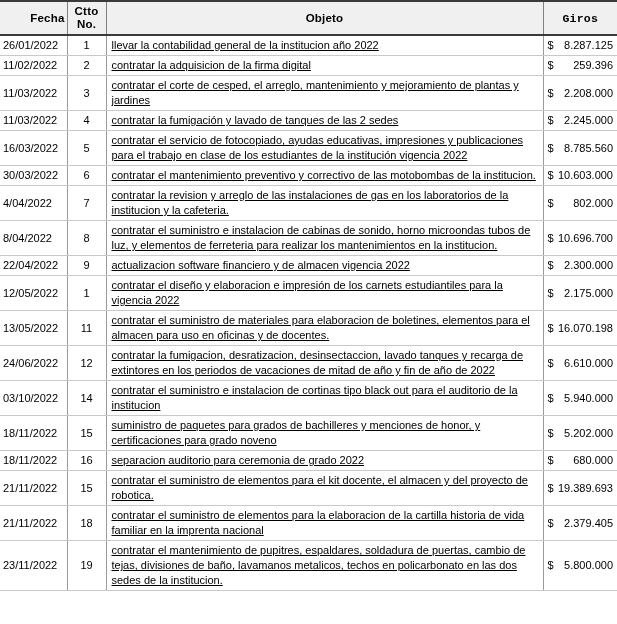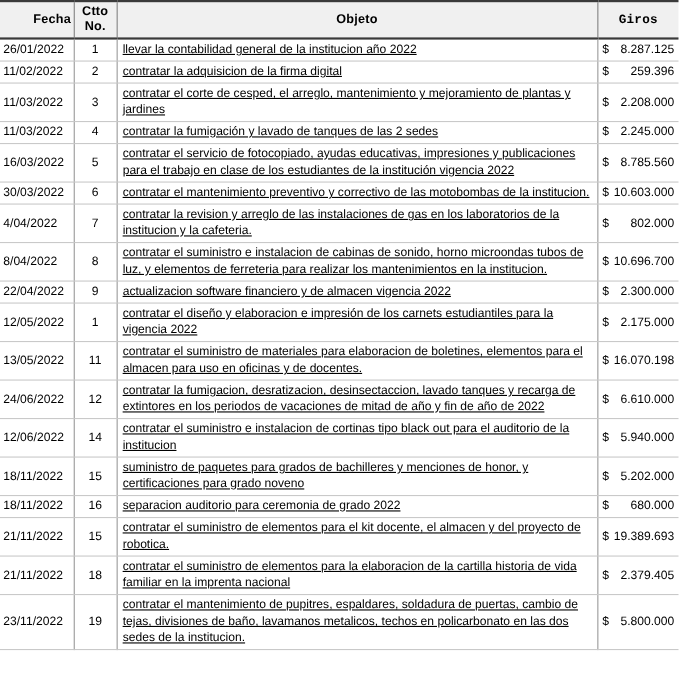--- a/index.html
+++ b/index.html
@@ -227,21 +227,21 @@
         <td class="cell-ctto">12</td>
         <td class="cell-objeto">contratar la fumigacion, desratizacion, desinsectaccion, lavado tanques y recarga de extintores en los periodos de vacaciones de mitad de año y fin de año de 2022</td>
         <td class="cell-giros">
           <div class="giros-wrap">
             <span class="giros-sym">$</span>
             <span class="giros-val">6.610.000</span>
           </div>
         </td>
       </tr>
       <tr>
-        <td class="cell-fecha">12/06/2022</td>
+        <td class="cell-fecha">03/10/2022</td>
         <td class="cell-ctto">14</td>
         <td class="cell-objeto">contratar el suministro e instalacion de cortinas tipo black out para el auditorio de la institucion</td>
         <td class="cell-giros">
           <div class="giros-wrap">
             <span class="giros-sym">$</span>
             <span class="giros-val">5.940.000</span>
           </div>
         </td>
       </tr>
       <tr>

